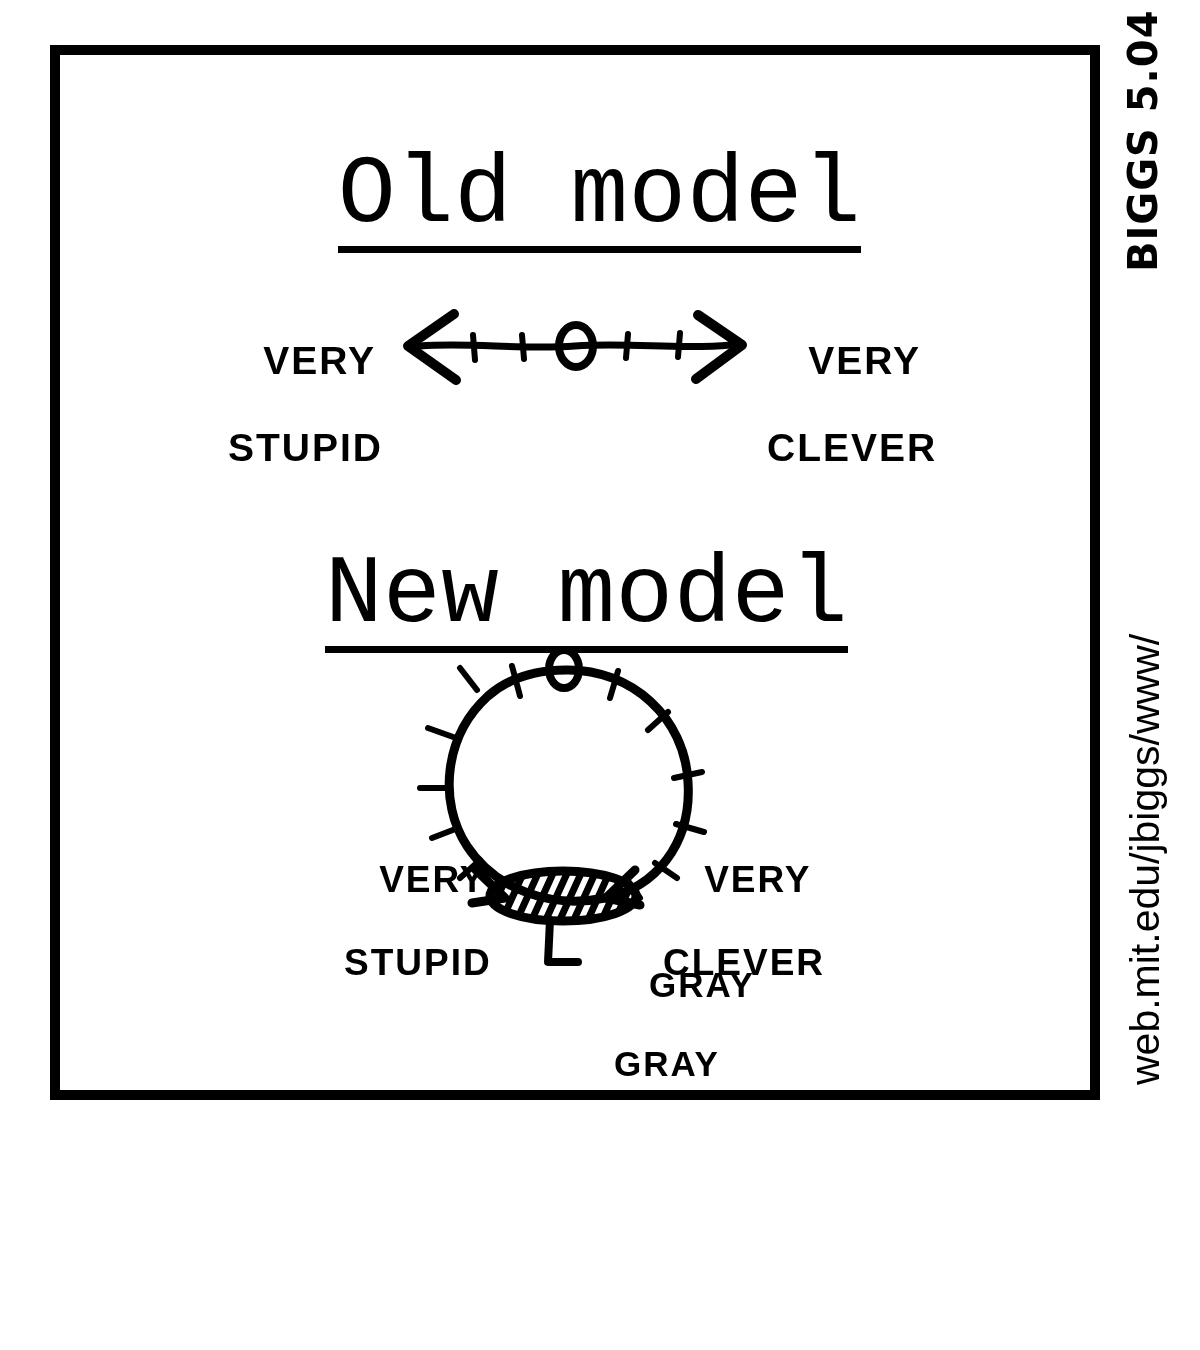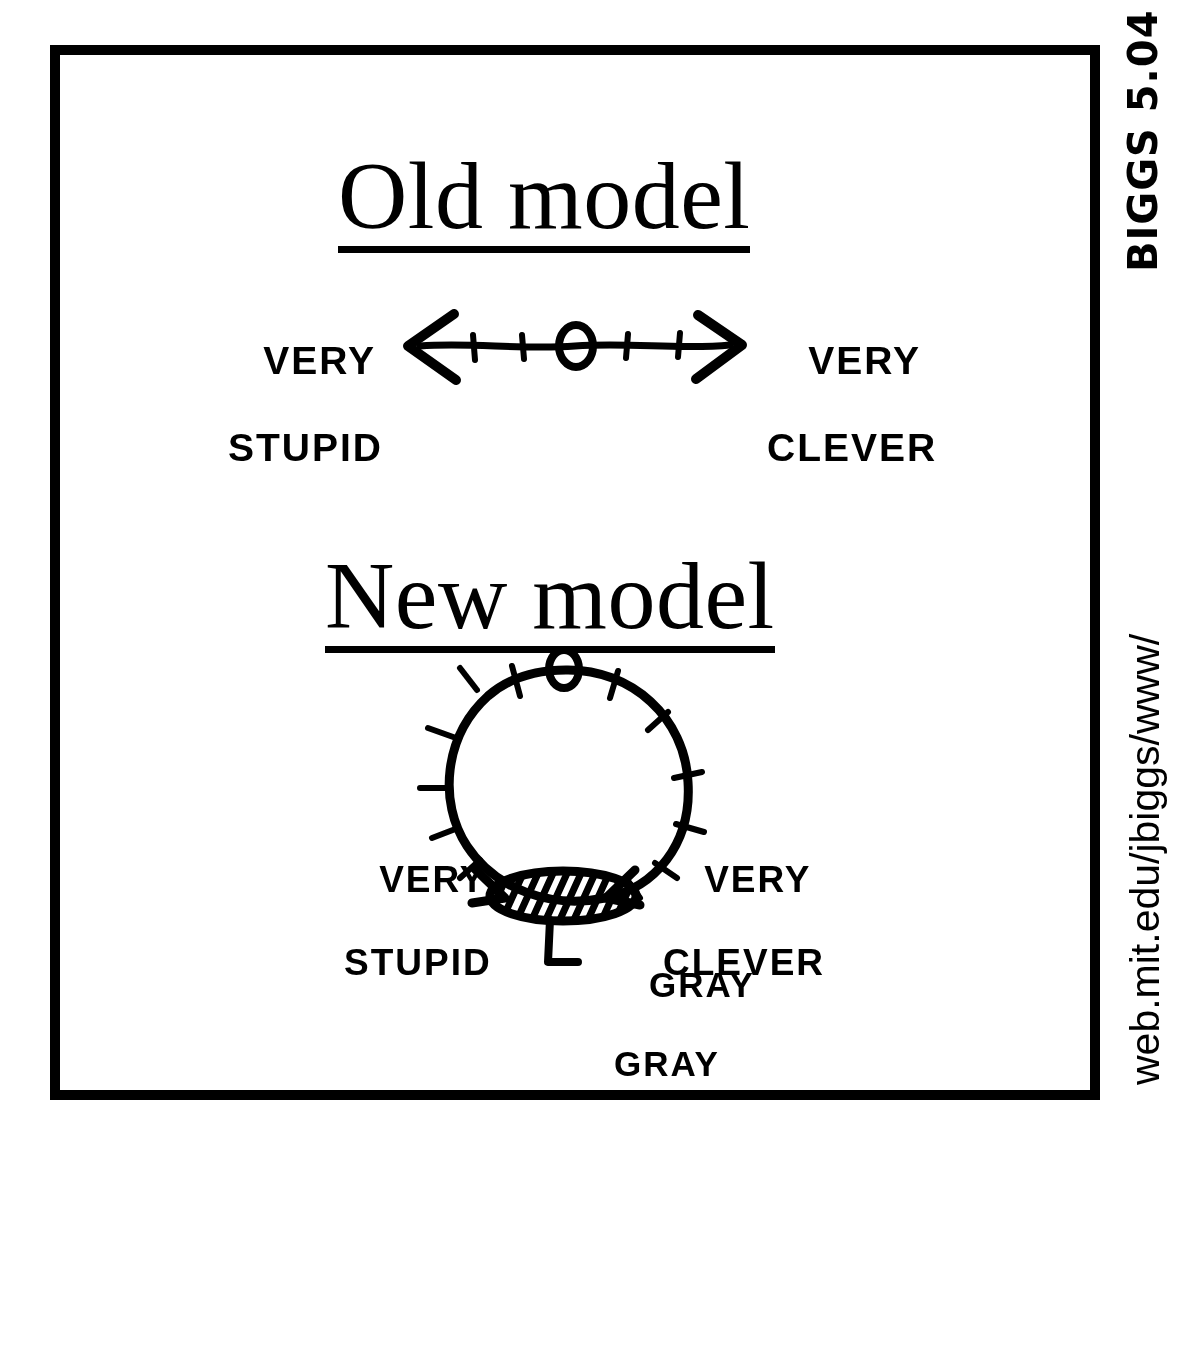--- a/index.html
+++ b/index.html
@@ -31,21 +31,21 @@
     width: 1050px;
     height: 1055px;
     border: 10px solid #000000;
     box-sizing: border-box;
     background: #ffffff;
   }
 
   
   .heading {
     position: absolute;
-    font-family: Liberation Serif, serif;
+    font-family: Liberation Mono, monospace;
     font-weight: 400;
     color: #000000;
     white-space: nowrap;
     line-height: 1;
     letter-spacing: 0.5px;
   }
   .heading .hd-text {
     display: inline-block;
     border-bottom: 7px solid #000000;
     padding-bottom: 2px;

